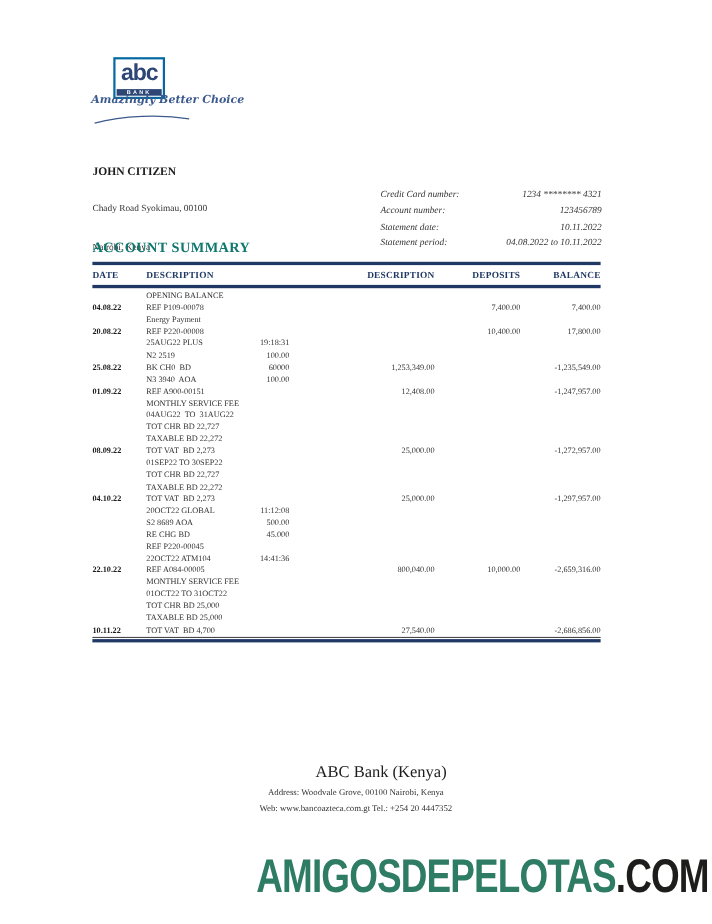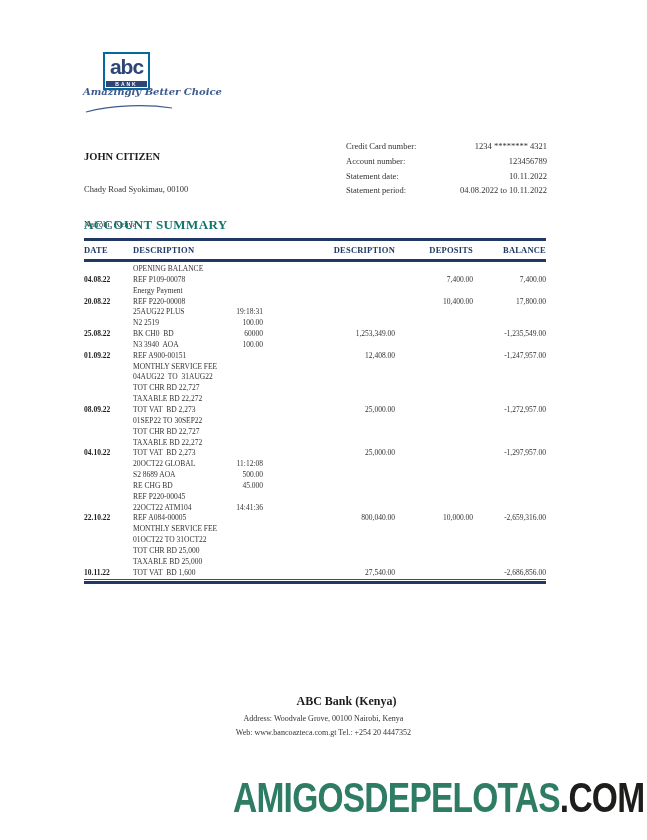--- a/index.html
+++ b/index.html
@@ -15,21 +15,21 @@
             color:#fff;font-family:"Liberation Sans",sans-serif;font-size:5px;font-weight:bold;
             text-align:center;line-height:6px;letter-spacing:2px;}
   .tagline{position:absolute;left:83px;top:86px;font-style:italic;font-weight:bold;
            color:#3c5a8e;font-size:10px;white-space:nowrap;font-family:"DejaVu Serif",serif;}
   .swoosh{position:absolute;left:84px;top:103px;}
 
   
   .customer{position:absolute;left:84px;top:151px;}
   .customer .name{font-weight:bold;font-size:10.5px;color:#1d1d1d;margin-bottom:4px;}
   .customer .line{font-size:8.5px;line-height:14.5px;color:#333;margin-top:20px;}
-  .acct-info{position:absolute;left:346px;top:139px;width:201px;}
+  .acct-info{position:absolute;left:346px;top:169px;width:201px;font-style:italic;}
   .info-row{display:flex;justify-content:space-between;font-size:8.5px;line-height:14.8px;color:#333;}
   .info-row .info-value{text-align:right;white-space:pre;}
 
   
   .summary-title{position:absolute;left:84px;top:217px;font-size:13px;font-weight:bold;
                  color:#0f766e;letter-spacing:0.4px;}
 
   
   .stmt-table{position:absolute;left:84px;top:238px;width:462px;}
   .rule-navy{height:3px;background:#1f3864;}
@@ -42,21 +42,21 @@
   .tr{line-height:10.85px;}
   .td{font-size:7.5px;color:#333;}
   .c-date{font-weight:bold;color:#1d1d1d;}
   .c-desc{position:relative;white-space:pre;}
   .c-desc .dval{position:absolute;left:0;top:0;width:130px;text-align:right;}
   .c-num{text-align:right;white-space:pre;}
   .t-bottom-gap{height:1px;}
 
   
   .footer{position:absolute;left:0;top:694px;width:647px;text-align:center;}
-  .footer .bank-name{font-size:12px;font-weight:bold;color:#1d1d1d;margin-bottom:3px;padding-left:46px;}
+  .footer .bank-name{font-size:15px;font-weight:normal;color:#1d1d1d;margin-bottom:3px;padding-left:46px;}
   .footer .line{font-size:8px;line-height:13.5px;color:#333;}
 
   
   .watermark{position:absolute;top:777px;right:3px;font-family:"Liberation Sans",sans-serif;
              font-weight:bold;font-size:43px;line-height:40px;white-space:nowrap;
              transform:scaleX(0.78);transform-origin:right center;letter-spacing:-1px;}
   .wm-brand{color:#2e7c64;}
   .wm-tld{color:#1d1d1b;}
 </style>
 </head>
@@ -304,21 +304,21 @@
         </div>
         <div class="grid-row tr">
           <div class="td c-date"></div>
           <div class="td c-desc"><span class="dtext">TAXABLE BD 25,000</span></div>
           <div class="td c-num"></div>
           <div class="td c-num"></div>
           <div class="td c-num"></div>
         </div>
         <div class="grid-row tr">
           <div class="td c-date">10.11.22</div>
-          <div class="td c-desc"><span class="dtext">TOT VAT  BD 1,600</span></div>
+          <div class="td c-desc"><span class="dtext">TOT VAT  BD 4,700</span></div>
           <div class="td c-num">27,540.00</div>
           <div class="td c-num"></div>
           <div class="td c-num">-2,686,856.00</div>
         </div>
       </div>
     <div class="rule-thin"></div>
     <div class="t-bottom-gap"></div>
     <div class="rule-navy"></div>
   </div>
 

